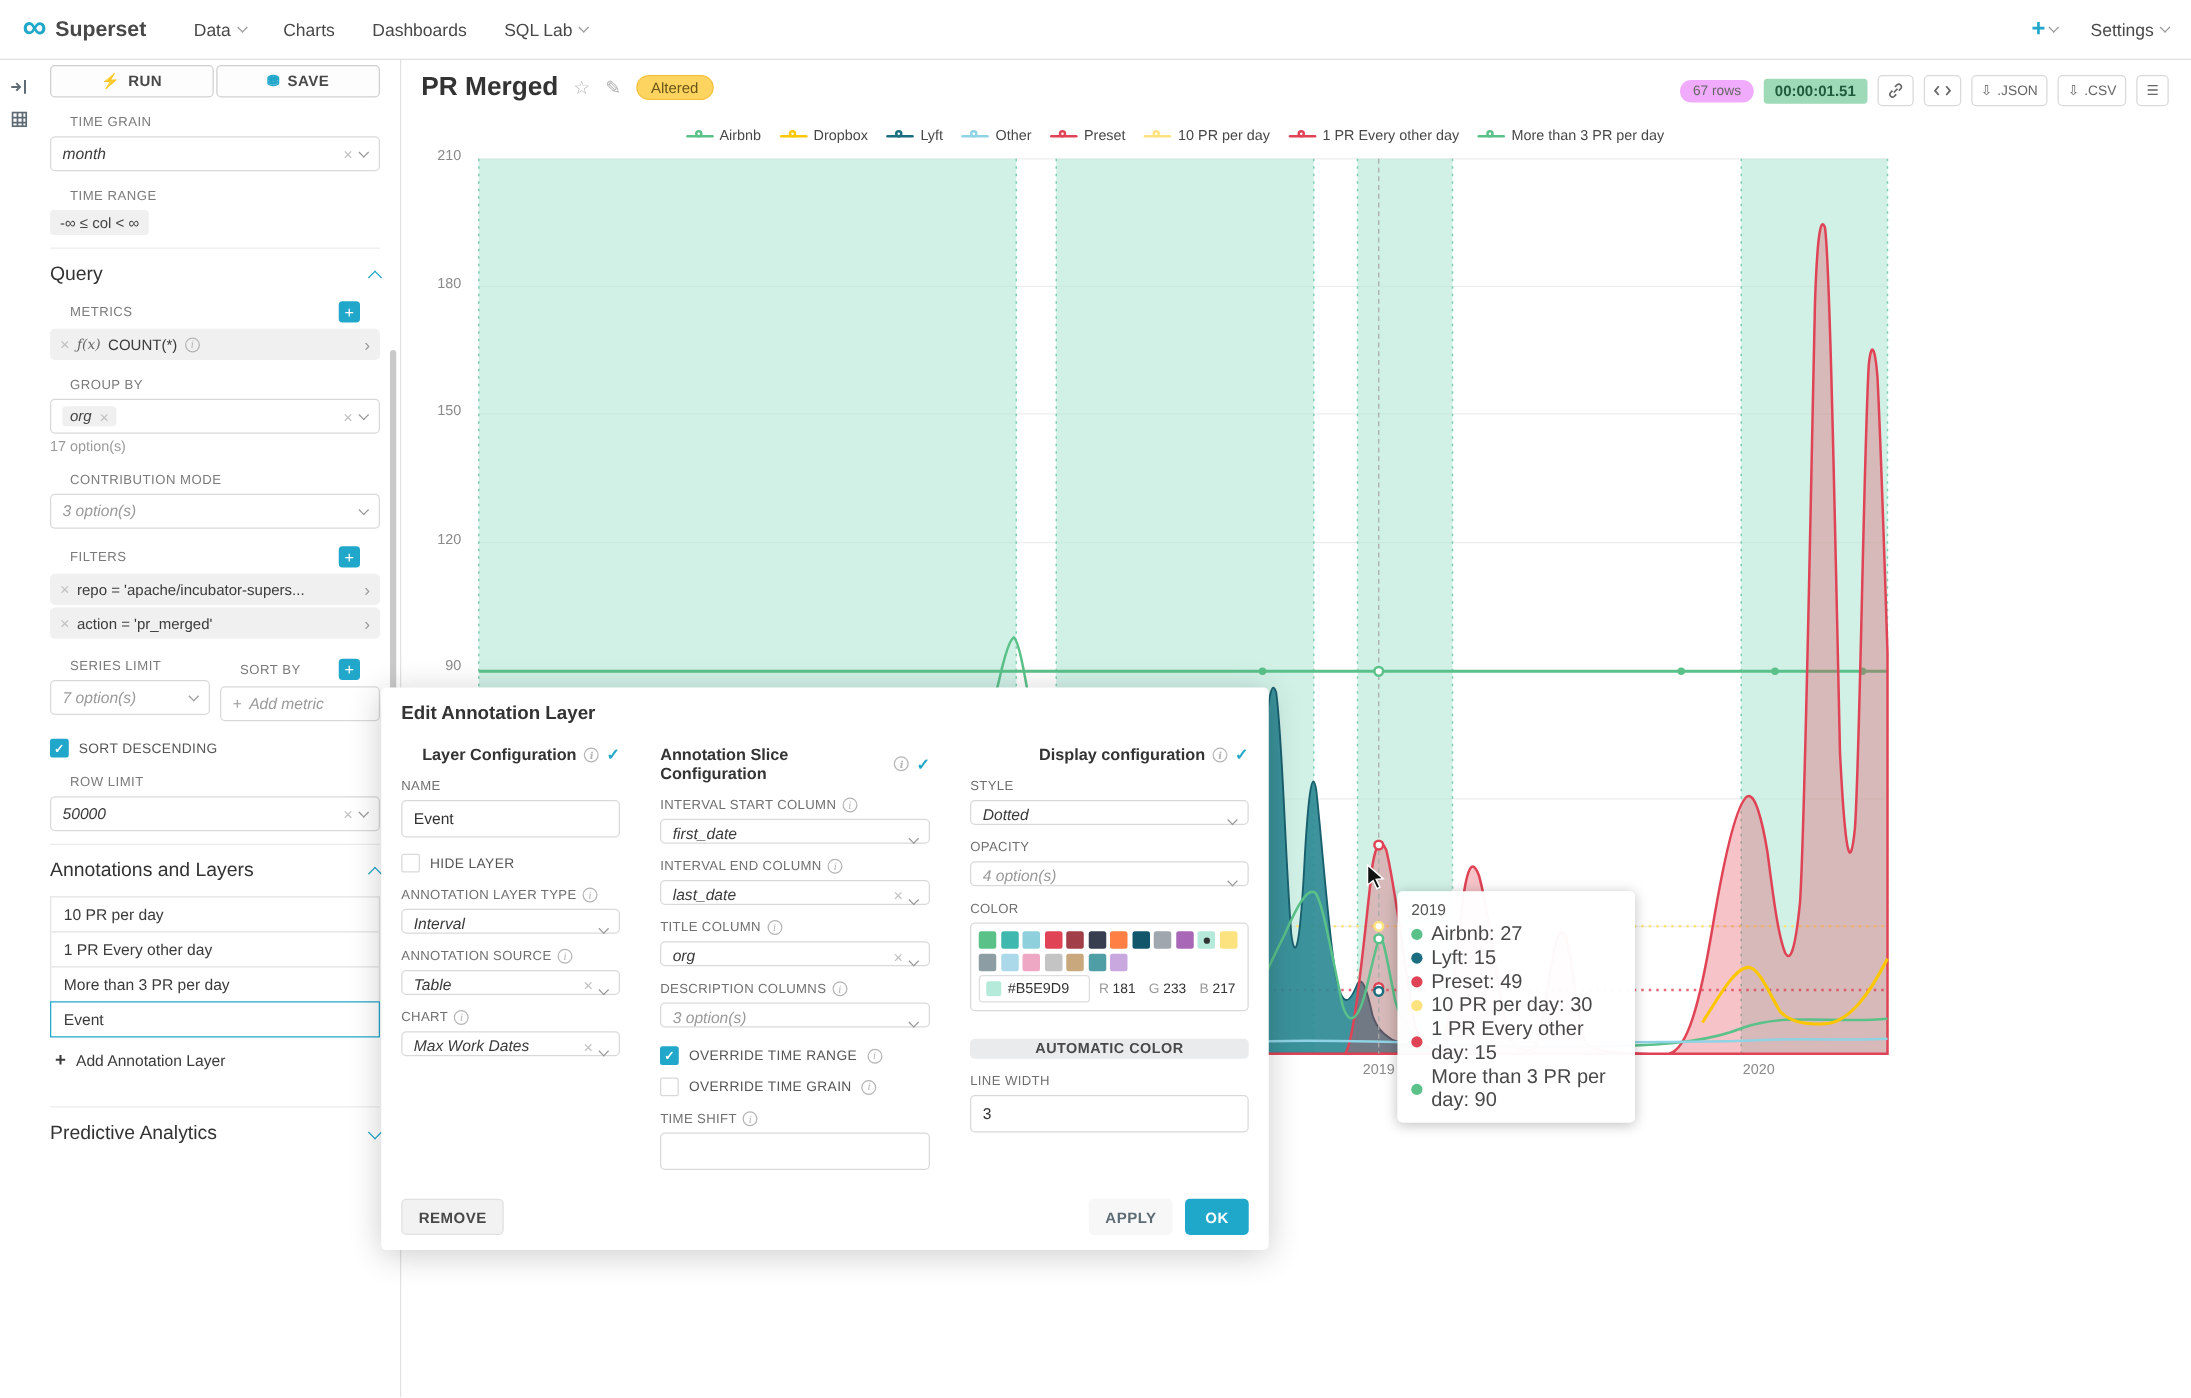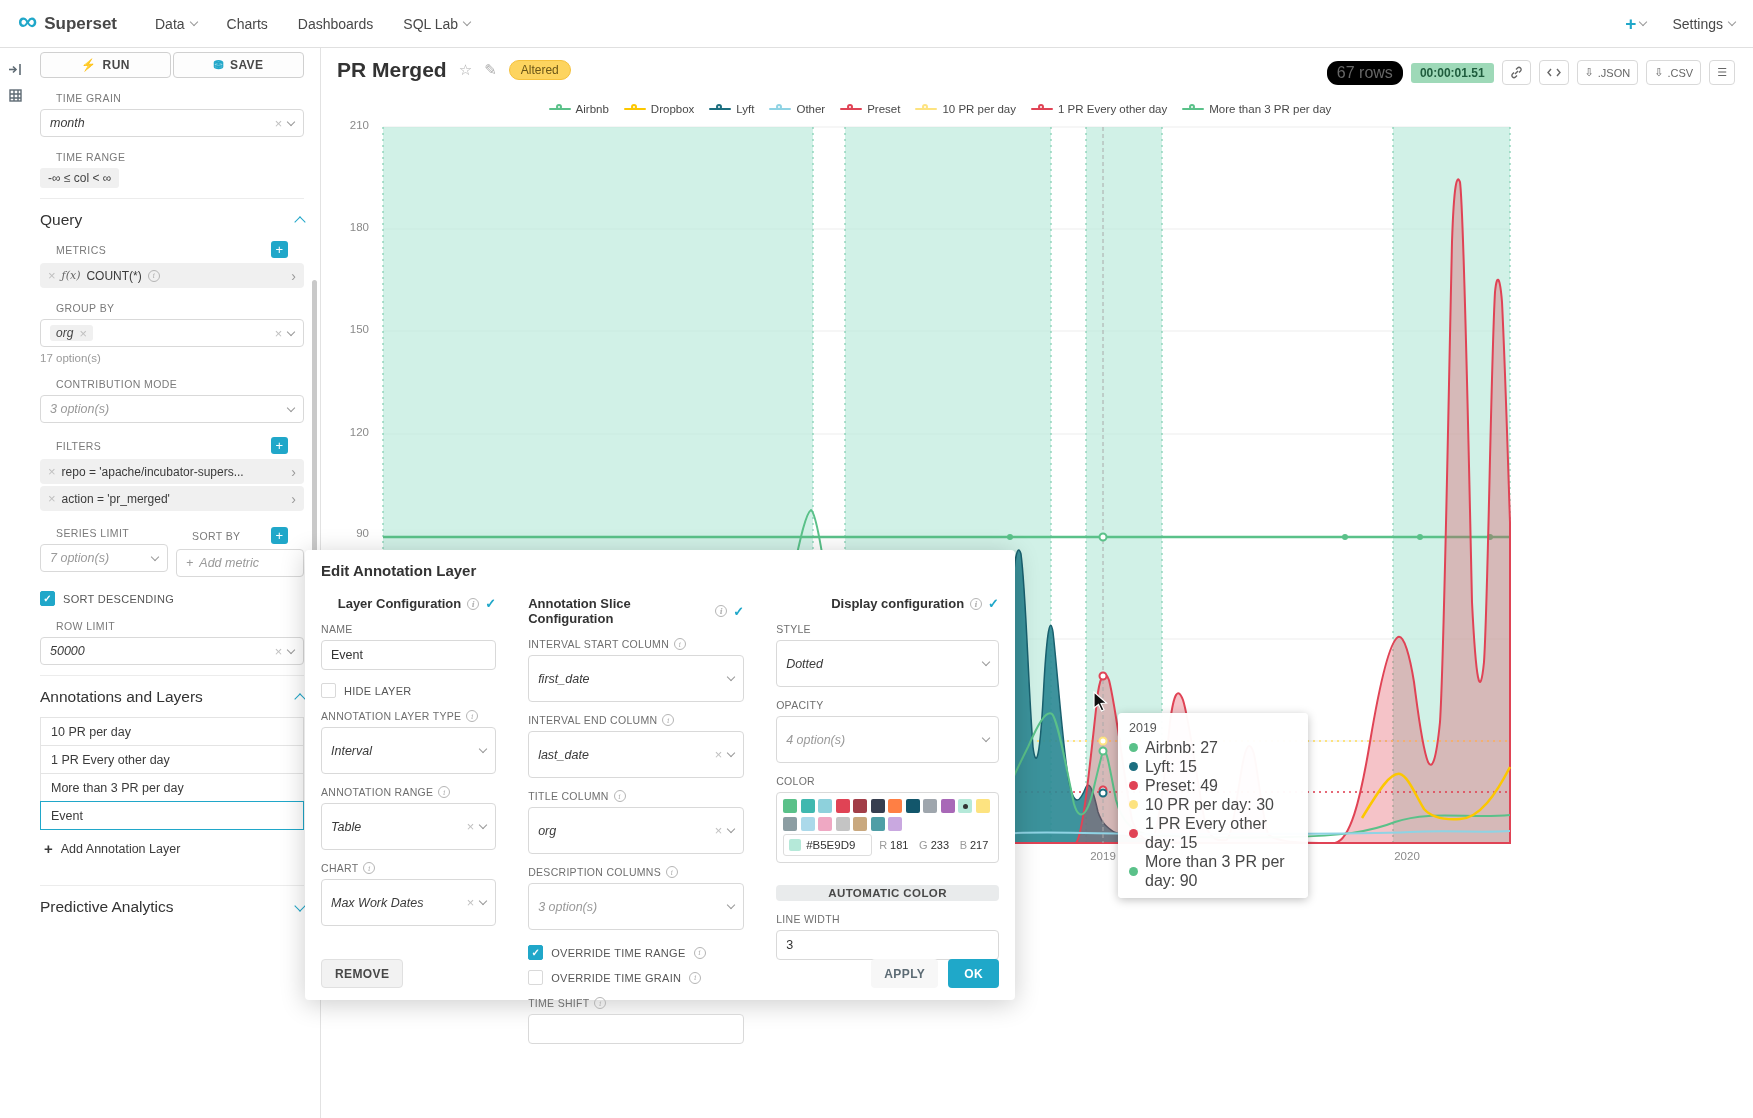--- a/index.html
+++ b/index.html
@@ -57,21 +57,21 @@
   .add-layer{height:29px;display:flex;align-items:center;gap:8px;padding:0 4px;font-size:12.5px;color:#3b3b3b;cursor:pointer;margin-top:4px;}
   .add-plus{font-size:15px;font-weight:bold;color:#3b3b3b;line-height:1;}
 
   
   #chart-area{position:absolute;left:321px;top:48px;width:1432px;height:1070px;background:#fff;}
   .chart-head{position:absolute;left:16px;top:10px;display:flex;align-items:center;gap:12px;}
   .chart-title{font-size:21px;font-weight:bold;color:#333;}
   .hd-ic{color:#aeaeae;font-size:15px;cursor:pointer;}
   .badge-altered{background:#FDD45F;border:1px solid #f5c13d;color:#6b5618;font-size:12px;border-radius:11px;padding:2px 11px;cursor:default;}
   .chart-tools{position:absolute;right:18px;top:12px;display:flex;align-items:center;gap:8px;}
-  .rows-pill{background:#000000;border-radius:11px;padding:3px 10px;font-size:16px;color:#666;}
+  .rows-pill{background:#f0abfc;border-radius:11px;padding:3px 10px;font-size:11px;color:#666;}
   .timer-pill{background:#9ED9B8;border-radius:3px;padding:3px 9px;font-size:12px;font-weight:bold;color:#1f5c3d;}
   .tool-btn{height:25px;border:1px solid #d9d9d9;border-radius:4px;background:#fff;display:flex;align-items:center;padding:0 7px;font-size:11px;color:#666;gap:4px;cursor:pointer;}
   .legend{position:absolute;left:29px;top:55px;width:1180px;display:flex;justify-content:center;gap:15px;}
   .lg-item{display:flex;align-items:center;gap:5px;cursor:pointer;}
   .lg-marker{position:relative;width:22px;height:12px;}
   .lg-line{position:absolute;left:0;right:0;top:5px;height:2px;border-radius:1px;}
   .lg-ring{position:absolute;left:7px;top:1px;width:6px;height:6px;border:2px solid;border-radius:50%;background:#fff;}
   .lg-label{font-size:11.5px;color:#484848;}
   #plot{position:absolute;left:29px;top:74px;z-index:1;}
   .ytick{position:absolute;left:18px;width:30px;text-align:right;font-size:11.5px;color:#8a8a8a;z-index:2;}
@@ -88,21 +88,21 @@
 
   
   #modal{position:absolute;left:305px;top:550px;width:710px;height:450px;background:#fff;border-radius:4px;box-shadow:0 4px 26px rgba(0,0,0,.2);z-index:40;}
   .modal-head{height:36px;padding:12px 16px 0;font-size:15px;font-weight:bold;color:#333;}
   .modal-body{display:flex;padding:6px 16px 0;gap:32px;}
   .mcol1{width:180px;}.mcol2{width:222px;}.mcol3{width:224px;}
   .col-title{font-size:13px;font-weight:bold;color:#333;display:flex;gap:6px;align-items:center;margin:4px 0 0;justify-content:flex-end;}
   .ck-teal{color:#20A7C9;font-weight:bold;font-size:13px;}
   .m-label{font-size:10.5px;color:#6f6f6f;letter-spacing:.3px;margin:12px 0 5px;display:flex;gap:5px;align-items:center;}
   .m-input{width:100%;height:30px;border:1px solid #d9d9d9;border-radius:4px;padding:0 9px;font-size:12.5px;color:#333;font-family:inherit;background:#fff;}
-  .m-select{height:47px;}
+  .m-select{height:20px;align-items:flex-end;}
   .picker{border:1px solid #d9d9d9;border-radius:4px;padding:6px;}
   .swrow{display:flex;gap:3.5px;margin-bottom:4px;}
   .sw{width:14px;height:14px;border-radius:2px;position:relative;cursor:pointer;}
   .sw.sel::after{content:"";position:absolute;left:4.5px;top:4.5px;width:5px;height:5px;background:#333;border-radius:50%;}
   .hexrow{display:flex;gap:7px;align-items:center;margin-top:3px;}
   .hexbox{display:flex;align-items:center;border:1px solid #ddd;border-radius:3px;height:22px;padding:0 5px;gap:5px;flex:0 0 88px;}
   .chip{width:12px;height:12px;border-radius:2px;flex:0 0 12px;}
   .hex-input{border:none;width:60px;font-size:11.5px;color:#333;font-family:inherit;outline:none;}
   .rgb{display:flex;align-items:center;gap:3px;font-size:11px;}
   .rgb-l{color:#9a9a9a;}
@@ -526,21 +526,21 @@
       </div>
       <div class="m-label">
         <span>ANNOTATION LAYER TYPE</span>
         <span class="i-ic">i</span>
       </div>
       <div class="select m-select">
         <span class="grow">Interval</span>
         <span class="chev"></span>
       </div>
       <div class="m-label">
-        <span>ANNOTATION RANGE</span>
+        <span>ANNOTATION SOURCE</span>
         <span class="i-ic">i</span>
       </div>
       <div class="select m-select">
         <span class="grow">Table</span>
         <span class="clear-x">×</span>
         <span class="chev"></span>
       </div>
       <div class="m-label">
         <span>CHART</span>
         <span class="i-ic">i</span>

